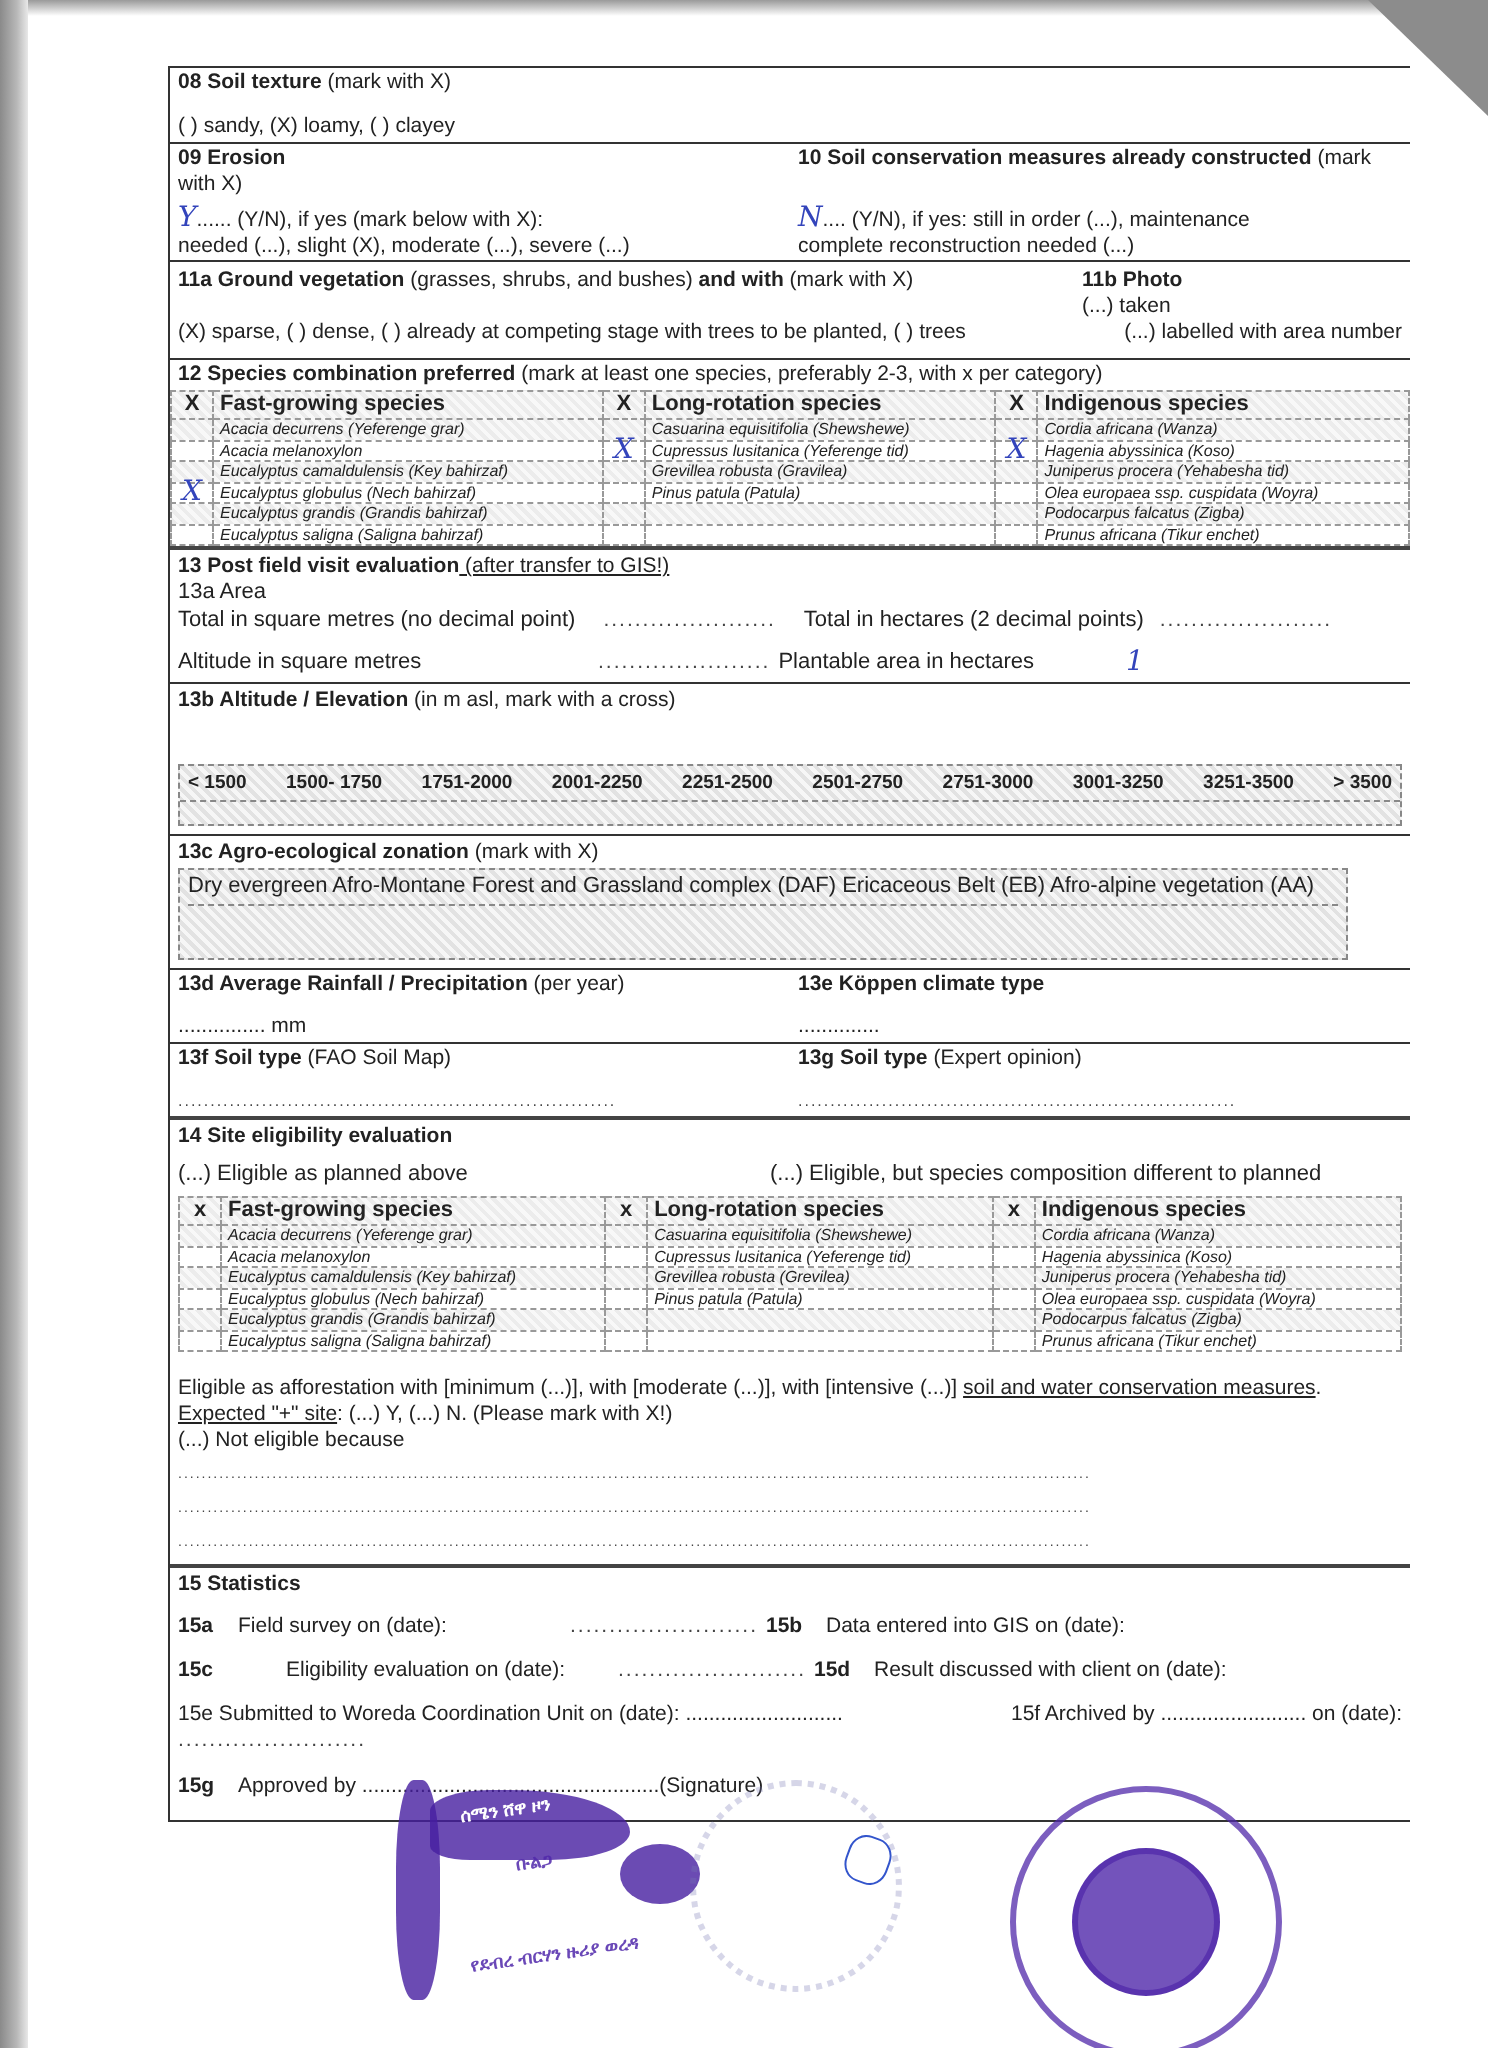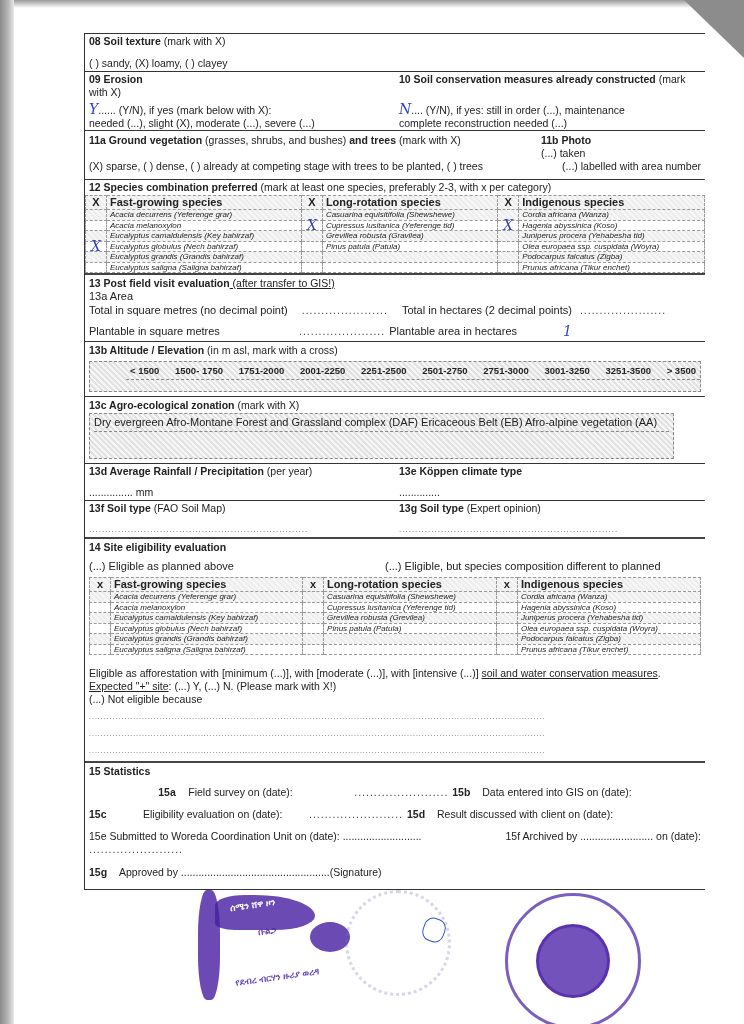--- a/index.html
+++ b/index.html
@@ -84,21 +84,21 @@
       <div class="col">
         <div><span class="b">10 Soil conservation measures already constructed</span><span> (mark</span></div>
         <div style="margin-top:17px;"><span class="hand">N</span><span>.... (Y/N), if yes: still in order (...), maintenance</span></div>
         <div>complete reconstruction needed (...)</div>
       </div>
     </div>
   </div>
 
   <div class="sec" style="padding:3px 4px; height:42px;">
     <div class="row" style="justify-content:space-between;">
-      <div><span class="b">11a Ground vegetation</span><span> (grasses, shrubs, and bushes) </span><span class="b">and trees</span><span> (mark with X)</span></div>
+      <div><span class="b">11a Ground vegetation</span><span> (grasses, shrubs, and bushes) </span><span class="b">and with</span><span> (mark with X)</span></div>
       <div style="width:160px;">
         <div class="b">11b Photo</div>
         <div>(...) taken</div>
       </div>
     </div>
     <div class="row" style="justify-content:space-between;">
       <div>(X) sparse, ( ) dense, ( ) already at competing stage with trees to be planted, ( ) trees</div>
       <div>(...) labelled with area number</div>
     </div>
   </div>
@@ -170,30 +170,30 @@
   <div class="sec" style="padding:2px 4px 3px;">
     <div><span class="b">13 Post field visit evaluation</span><span class="u"> (after transfer to GIS!)</span></div>
     <div style="font-size:11px;">13a Area</div>
     <div class="row" style="margin-top:1px;">
       <span style="font-size:11px;">Total in square metres (no decimal point)</span>
       <span class="dots" style="margin:0 14px;">......................</span>
       <span style="font-size:11px;">Total in hectares (2 decimal points)</span>
       <span class="dots" style="margin-left:8px;">......................</span>
     </div>
     <div class="row" style="margin-top:8px;">
-      <span style="width:210px;font-size:11px;">Plantable in square metres</span>
+      <span style="width:210px;font-size:11px;">Altitude in square metres</span>
       <span class="dots" style="margin-right:4px;">......................</span>
       <span style="font-size:11px;">Plantable area in hectares</span>
       <span class="hand" style="margin-left:46px;">1</span>
     </div>
   </div>
 
   <div class="sec" style="padding:2px 4px 4px;">
     <div><span class="b">13b Altitude / Elevation</span><span> (in m asl, mark with a cross)</span></div>
-    <div class="shaded" style="margin-top:4px;padding-left:36px;">
+    <div class="shaded" style="margin-top:25px;">
       <div class="alt-row">
         <span>&lt; 1500</span>
         <span>1500- 1750</span>
         <span>1751-2000</span>
         <span>2001-2250</span>
         <span>2251-2500</span>
         <span>2501-2750</span>
         <span>2751-3000</span>
         <span>3001-3250</span>
         <span>3251-3500</span>
@@ -306,21 +306,21 @@
       <span>Eligible as afforestation with [minimum (...)], with [moderate (...)], with [intensive (...)] </span><span class="u">soil and water conservation measures</span><span>. </span><span class="u">Expected "+" site</span><span>: (...) Y, (...) N. (Please mark with X!)</span>
     </div>
     <div>(...)   Not eligible because</div>
     <div class="dots" style="font-size:7px;margin-top:4px;overflow:hidden;white-space:nowrap;">...........................................................................................................................................................</div>
     <div class="dots" style="font-size:7px;margin-top:4px;overflow:hidden;white-space:nowrap;">...........................................................................................................................................................</div>
     <div class="dots" style="font-size:7px;margin-top:4px;overflow:hidden;white-space:nowrap;">...........................................................................................................................................................</div>
   </div>
 
   <div class="sec" style="padding:2px 4px; height:122px;">
     <div class="b">15 Statistics</div>
-    <div class="row" style="margin-top:8px;justify-content:center;">
+    <div class="row" style="margin-top:8px;">
       <span class="b" style="width:30px;">15a</span>
       <span style="width:166px;">Field survey on (date):</span>
       <span class="dots" style="width:98px;">........................</span>
       <span class="b" style="width:30px;">15b</span>
       <span>Data entered into GIS on (date):</span>
     </div>
     <div class="row" style="margin-top:9px;">
       <span class="b" style="width:30px;">15c</span>
       <span style="width:166px;padding-left:24px;">Eligibility evaluation on (date):</span>
       <span class="dots" style="width:98px;">........................</span>

